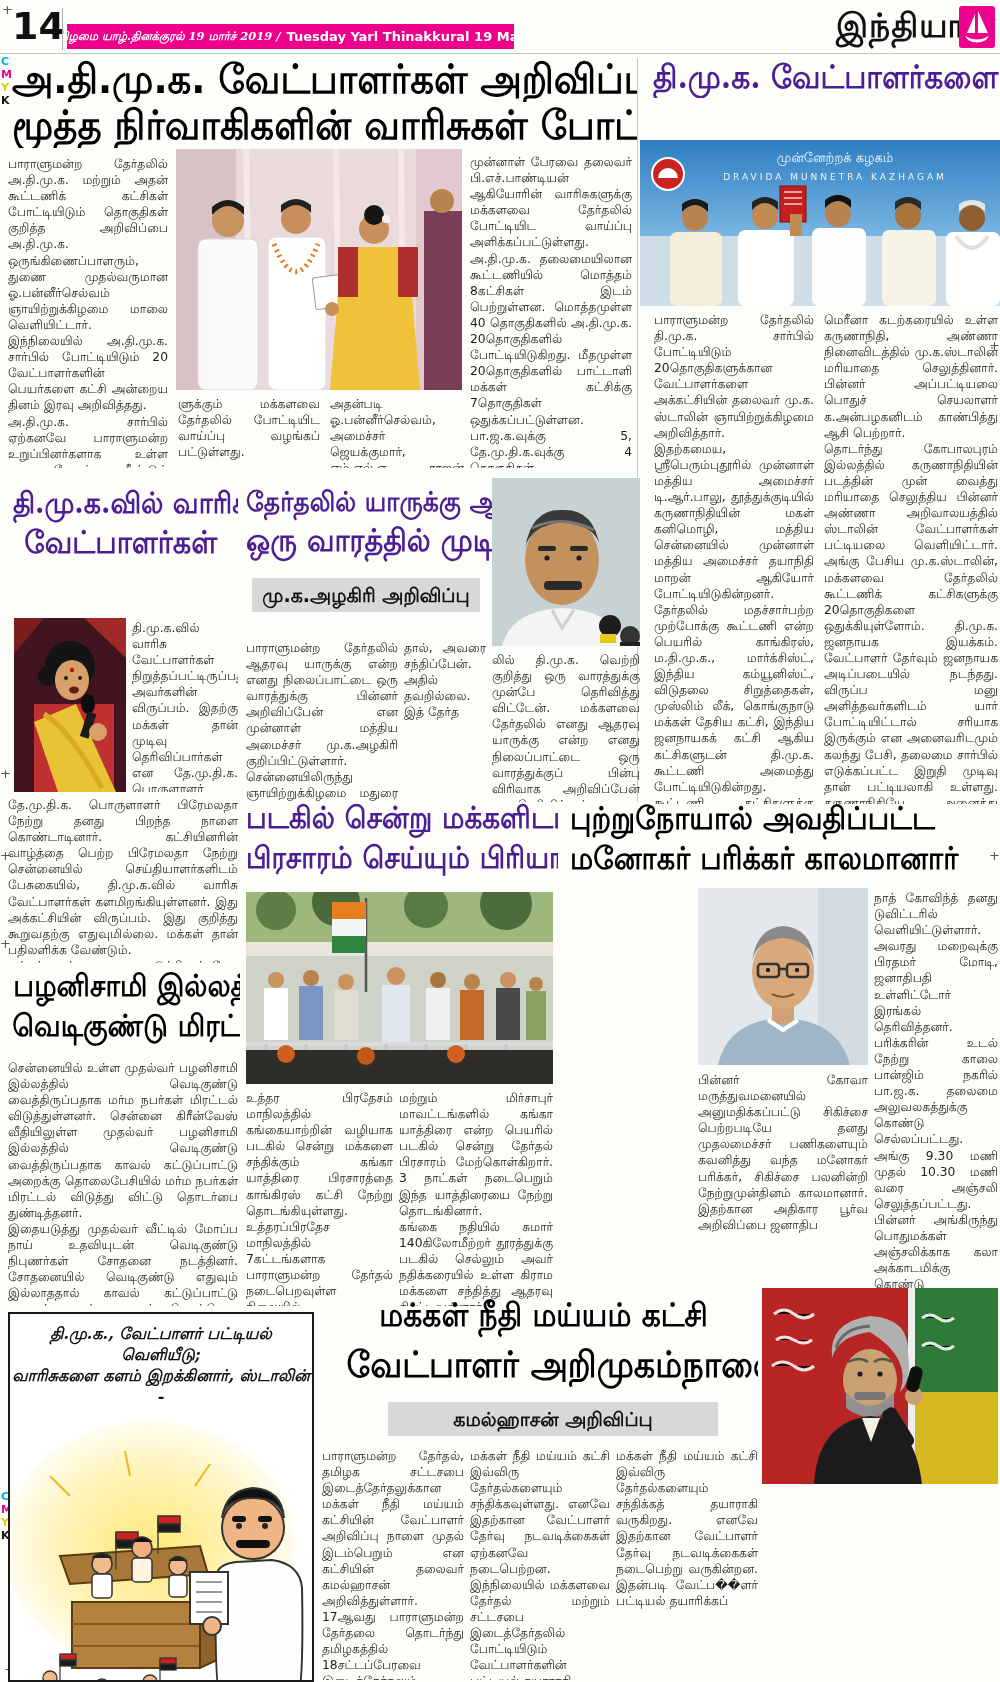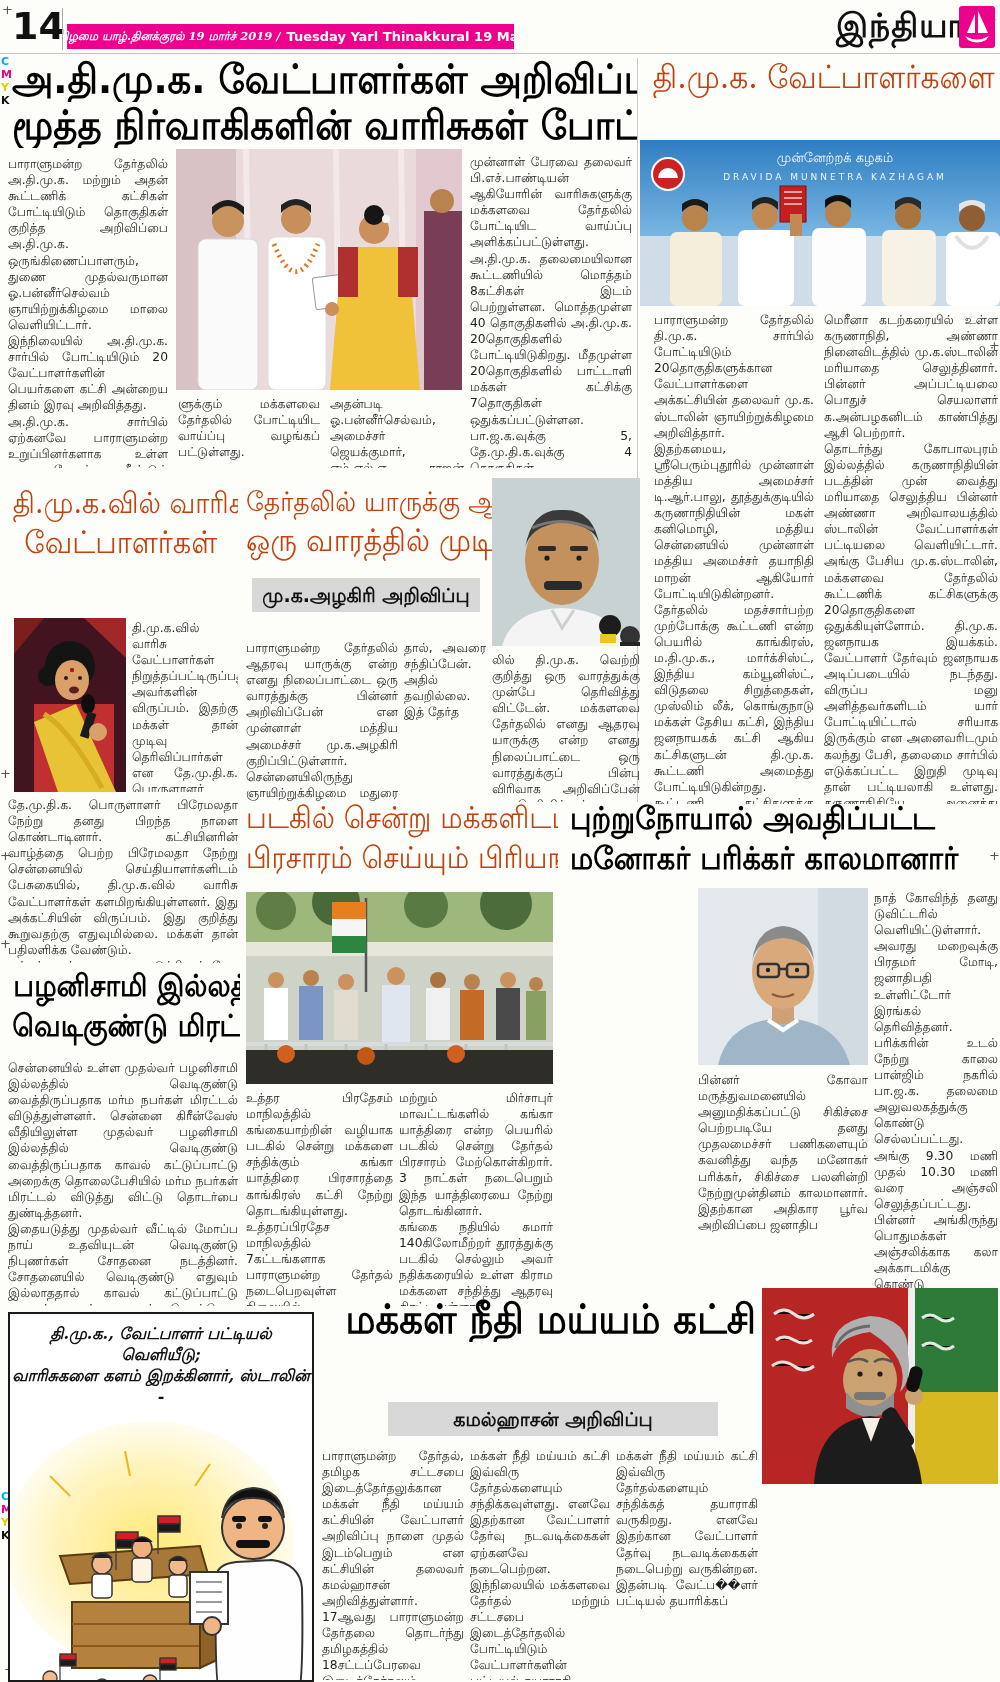--- a/index.html
+++ b/index.html
@@ -2,21 +2,21 @@
 <html><head>
 <meta charset="utf-8">
 <style>
   html,body{margin:0;padding:0;background:#e8e8e8;}
   .page{position:relative;width:1000px;height:1682px;background:#fdfdfa;overflow:hidden;
         font-family:"DejaVu Sans",sans-serif;color:#111;margin:0 auto;}
   .abs{position:absolute;}
   .body-text{font-size:12.3px;line-height:1.31;text-align:justify;white-space:pre-line;
              overflow:hidden;color:#1c1c1c;font-family:"DejaVu Sans",sans-serif;}
   .hl-sans{font-family:"DejaVu Sans",sans-serif;font-weight:900;color:#000;}
-  .hl-serif{font-family:"DejaVu Serif",serif;font-weight:400;color:#c2410c;}
+  .hl-serif{font-family:"DejaVu Serif",serif;font-weight:700;color:#4c1d95;}
   .cond{display:inline-block;transform:scaleX(.93);transform-origin:0 50%;white-space:nowrap;}
   .cond-c{display:inline-block;transform:scaleX(.93);transform-origin:50% 50%;white-space:nowrap;}
   .center{text-align:center;}
   .kicker-box{border:2px solid #000;box-shadow:4px 4px 0 #9a9a9a;background:#fff;
               text-align:center;font-weight:bold;overflow:hidden;}
   .kicker-gray{background:#d8d8d8;text-align:center;font-weight:bold;overflow:hidden;}
   .photo{position:absolute;overflow:hidden;background:#d8d8d8;}
   .photo svg{display:block;}
   .crop{position:absolute;color:#555;font:13px "DejaVu Sans",sans-serif;}
   .cmyk{display:flex;flex-direction:column;line-height:12px;font:bold 11px "DejaVu Sans",sans-serif;}
@@ -383,22 +383,25 @@
           <circle cx="140" cy="276" r="7" fill="#f2b98a"></circle>
             <rect x="133" y="283" width="14" height="16" rx="3" fill="#fff"></rect>
           <line x1="150" y1="254" x2="150" y2="280" stroke="#444"></line>
             <rect x="150" y="252" width="16" height="6" fill="#d02020"></rect>
             <rect x="150" y="258" width="16" height="6" fill="#1a1a1a"></rect>
         </g>
       </svg>
     </span>
   </div>
 
-  <div class="abs hl-sans center" style="left:330px;top:1296px;width:428px;height:46px;font-size:40px;overflow:hidden;">
+  <div class="abs hl-sans center" style="left:330px;top:1296px;width:428px;height:46px;font-size:32px;overflow:hidden;">
     <span class="cond-c">மக்கள் நீதி மய்யம் கட்சி</span>
+  </div>
+  <div class="abs hl-sans center" style="left:330px;top:1344px;width:428px;height:46px;font-size:36px;overflow:hidden;">
+    <span class="cond-c">வேட்பாளர் அறிமுகம்நாளை</span>
   </div>
   <div class="abs kicker-gray" style="left:388px;top:1402px;width:330px;height:34px;font-size:19px;line-height:34px;font-family:'DejaVu Sans',sans-serif;">கமல்ஹாசன் அறிவிப்பு</div>
 
   <div class="photo" style="left:762px;top:1288px;width:236px;height:196px;">
     <svg width="236" height="196" viewBox="0 0 236 196">
       <rect width="236" height="196" fill="#b82525"></rect>
       <rect x="150" width="86" height="104" fill="#2e7a38"></rect>
       <rect x="150" y="104" width="86" height="92" fill="#d8b820"></rect>
       <rect x="146" width="7" height="196" fill="#eeeeee"></rect>
       <g stroke="#ffffff" stroke-width="3" opacity="0.85">

